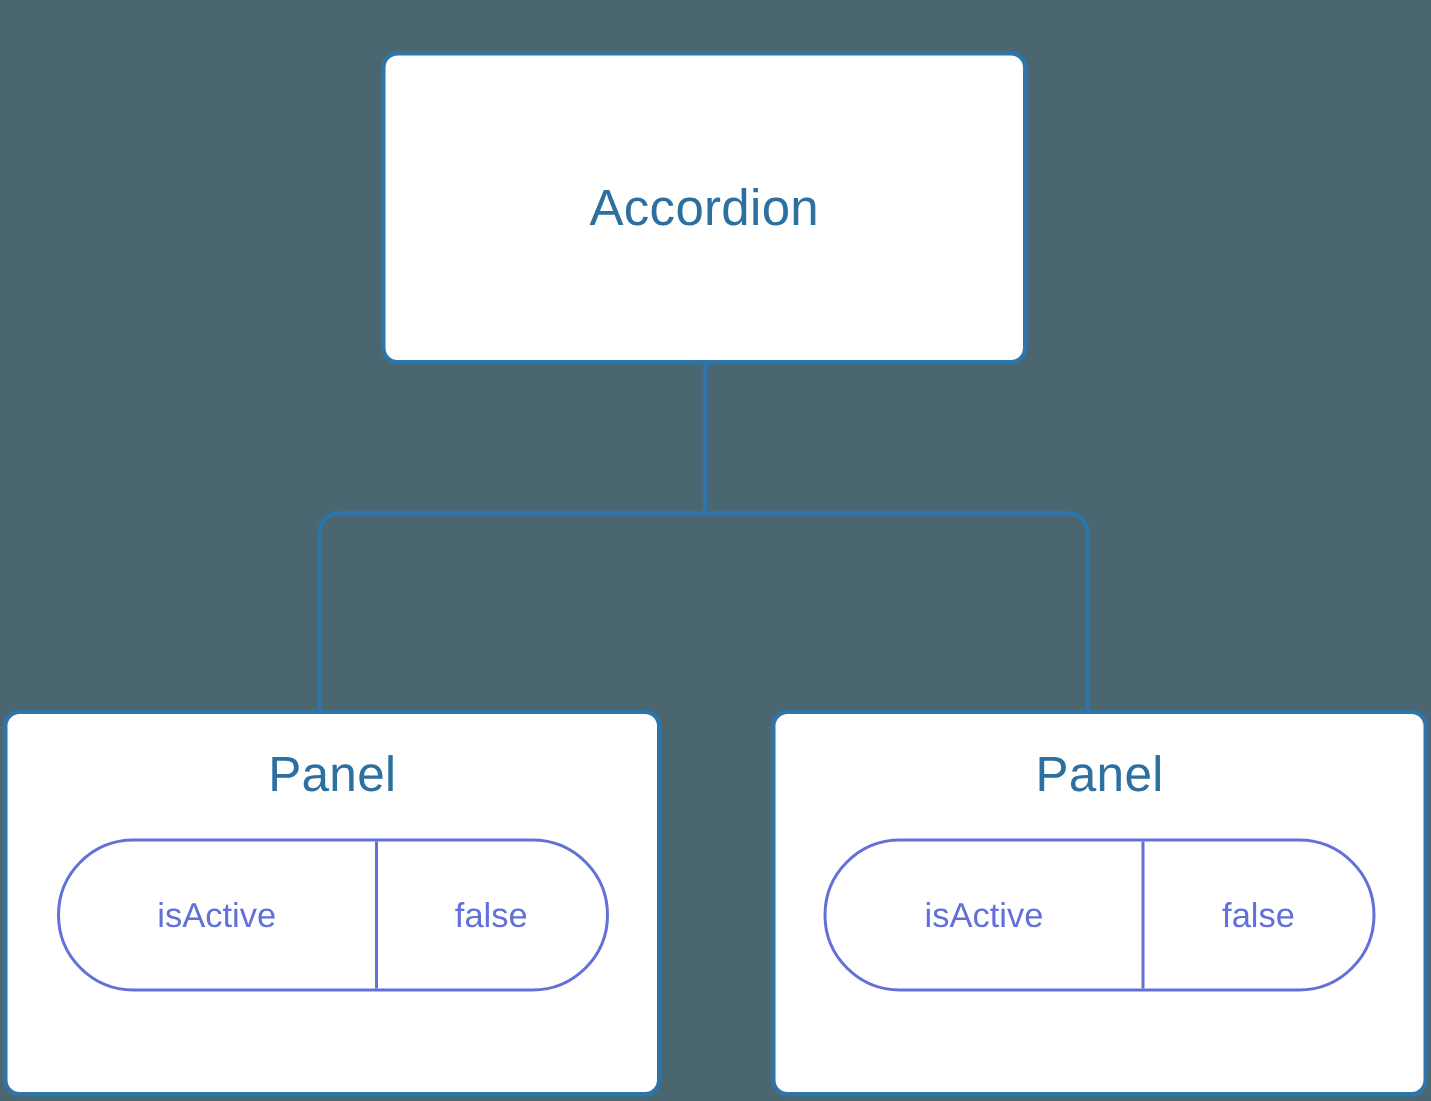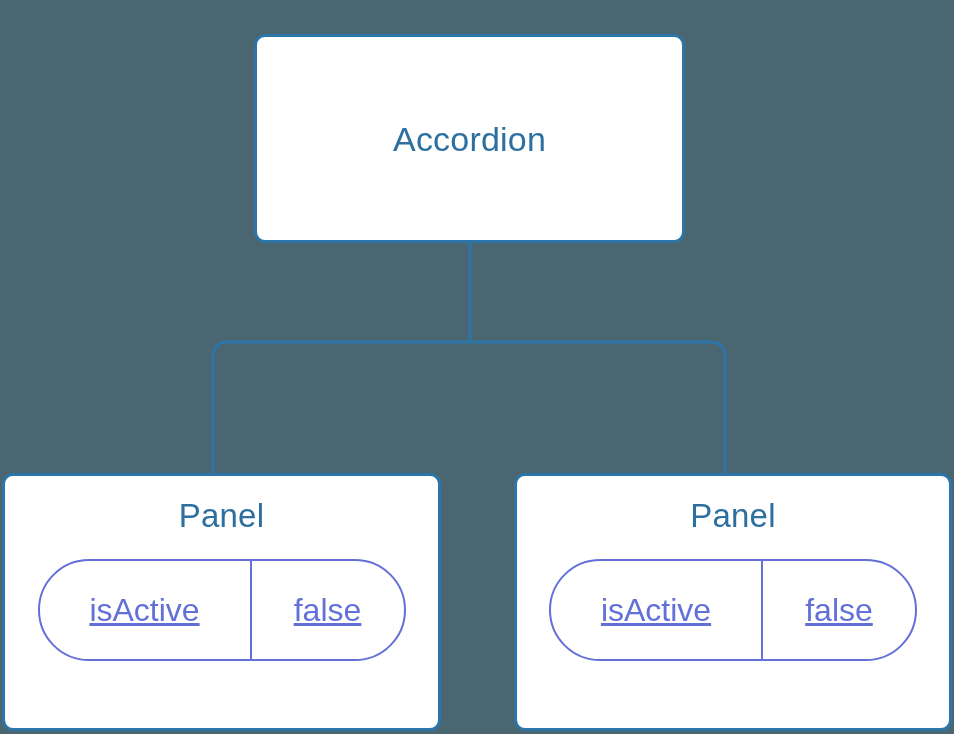--- a/index.html
+++ b/index.html
@@ -97,25 +97,24 @@
     box-sizing: border-box;
     background: transparent;
   }
 
   .prop-key,
   .prop-value {
     display: flex;
     align-items: center;
     justify-content: center;
     color: #6270d8;
-    font-size: 32px;
+    font-size: 23px;
     line-height: 1;
     white-space: nowrap;
     box-sizing: border-box;
-    text-decoration: underline;
   }
 
   .prop-key {
     width: 212px;
     border-right: 2px solid #6270d8;
   }
 
   .prop-value {
     flex: 1 1 auto;
     text-align: center;

